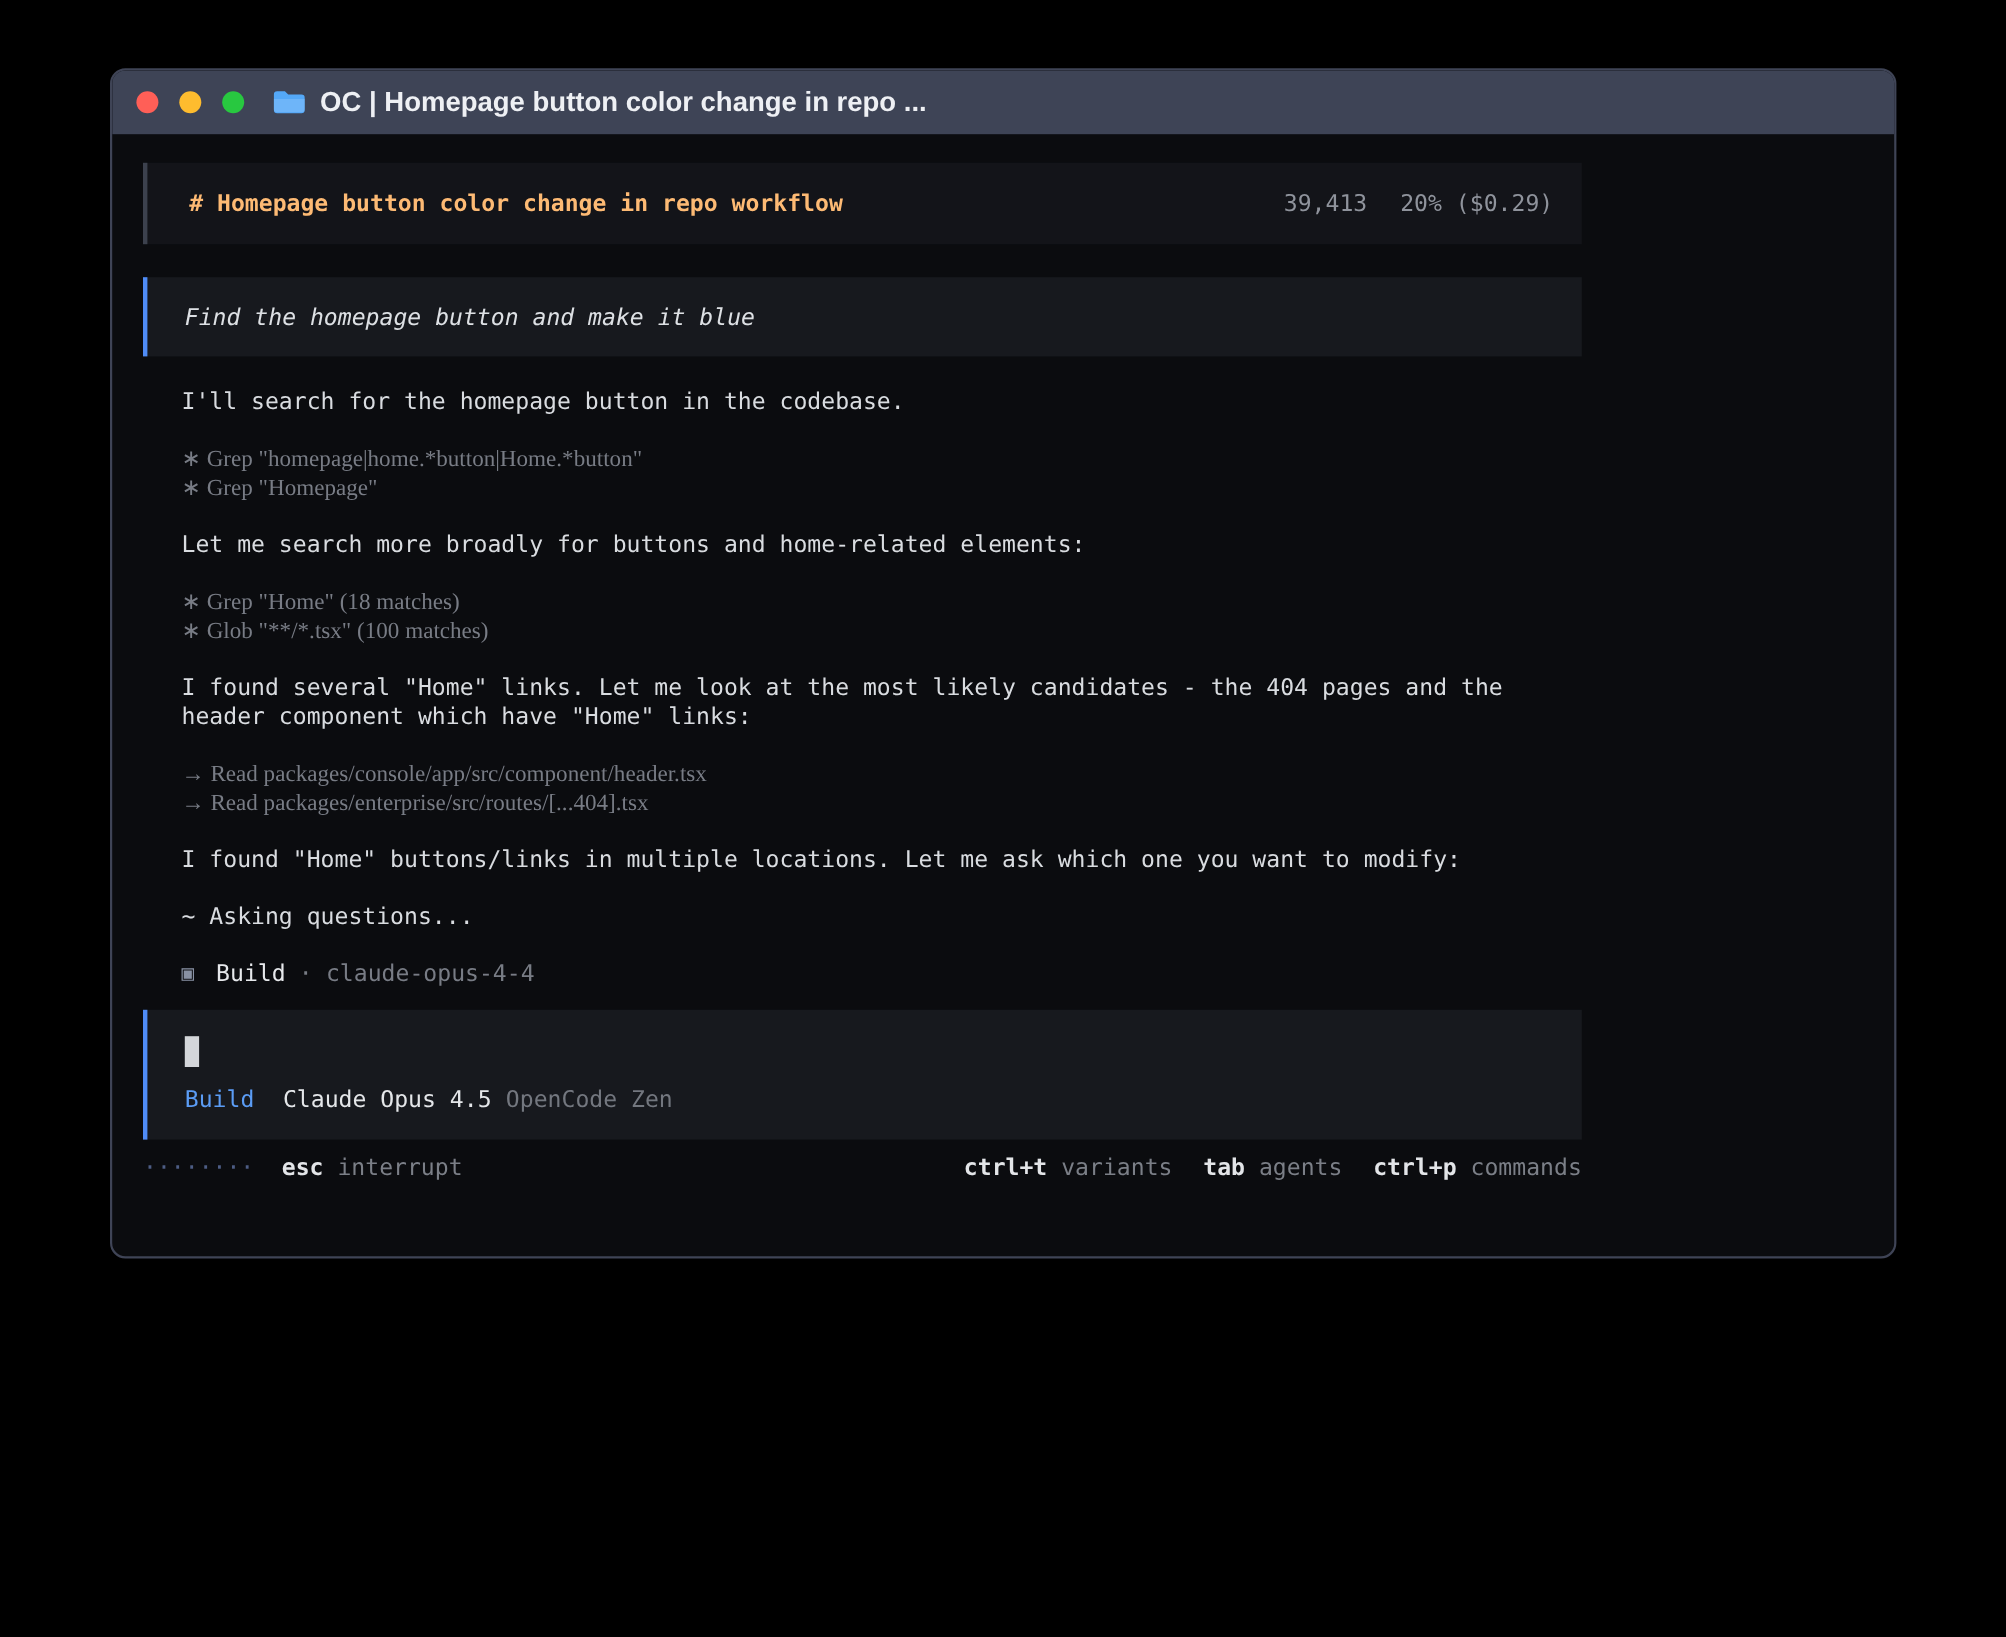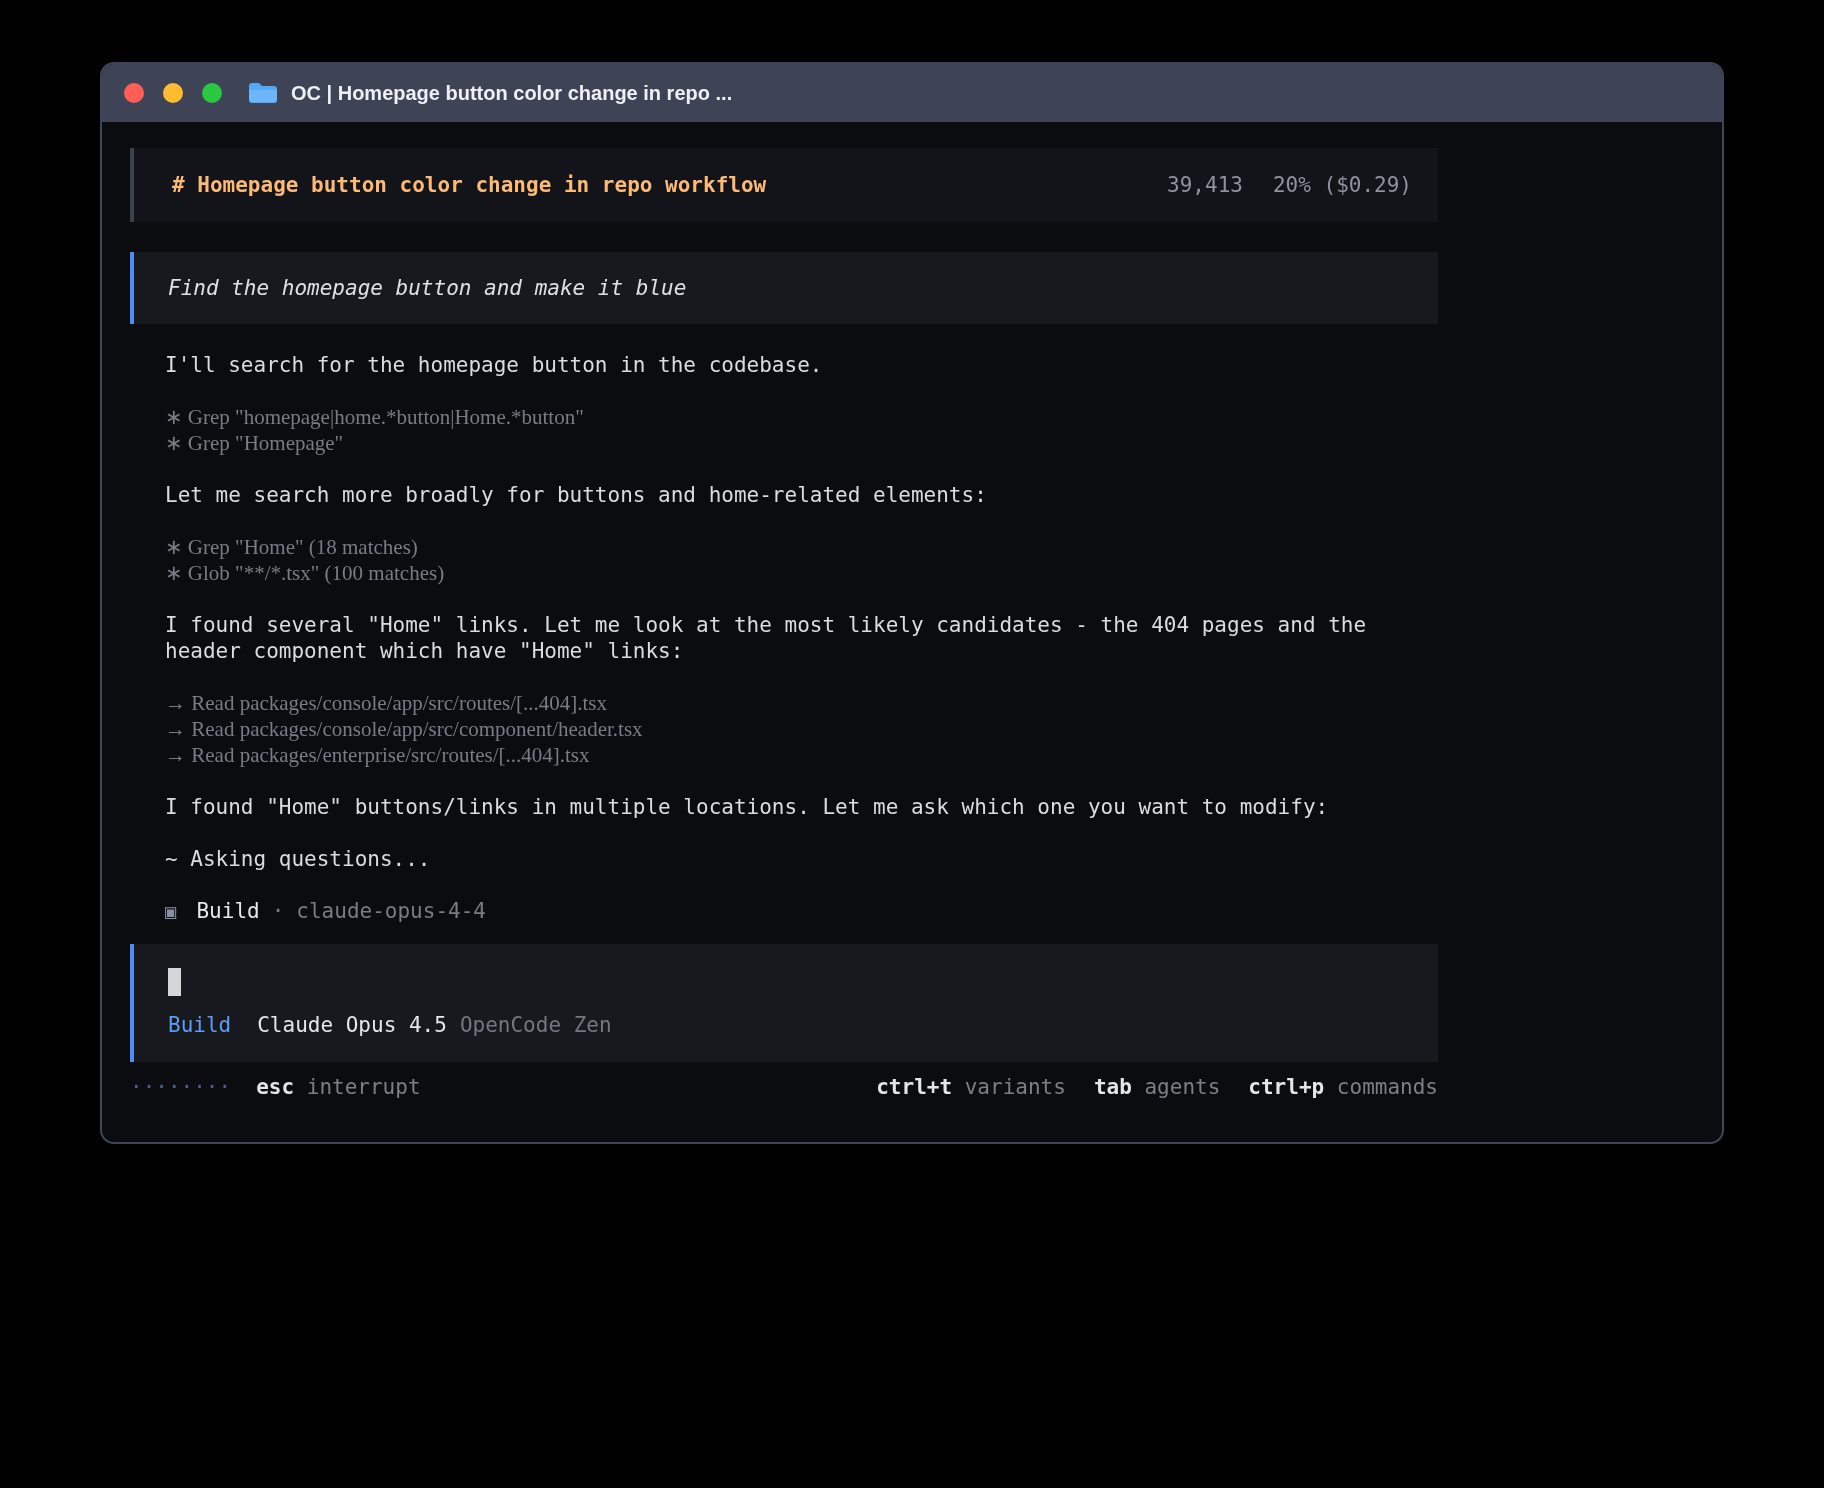--- a/index.html
+++ b/index.html
@@ -15,21 +15,21 @@
   .titlebar {
     height:58px; background:#3e4456; display:flex; align-items:center; padding:0 22px;
   }
   .lights { display:flex; gap:19px; }
   .light { width:20px; height:20px; border-radius:50%; }
   .light-red { background:#ff5f57; }
   .light-yellow { background:#febc2e; }
   .light-green { background:#28c840; }
   .titlewrap {
     display:flex; align-items:center; gap:13px; margin-left:26px;
-    font-family:"Liberation Sans",sans-serif; font-weight:bold; font-size:20px; color:#eef0f4;
+    font-family:"Liberation Sans",sans-serif; font-weight:bold; font-size:25px; color:#eef0f4;
   }
   .folder-icon { display:flex; align-items:center; }
 
   
   .content { padding:26px 0 0 28px; font-size:21px; }
   .col { width:1308px; }
 
   .session-header {
     background:#131419; border-left:4px solid #3c414d;
     padding:24px 26px 24px 38px; display:flex; align-items:center; line-height:26px;
@@ -119,21 +119,20 @@
       <div class="para t-light">Let me search more broadly for buttons and home-related elements:</div>
 
       <div class="group t-dim">
         <div>∗ Grep "Home" (18 matches)</div>
         <div>∗ Glob "**/*.tsx" (100 matches)</div>
       </div>
 
       <div class="para t-light">I found several "Home" links. Let me look at the most likely candidates - the 404 pages and the header component which have "Home" links:</div>
 
       <div class="group t-dim">
-        <div>→ Read packages/console/app/src/routes/[...404].tsx</div>
         <div>→ Read packages/console/app/src/component/header.tsx</div>
         <div>→ Read packages/enterprise/src/routes/[...404].tsx</div>
       </div>
 
       <div class="para t-light">I found "Home" buttons/links in multiple locations. Let me ask which one you want to modify:</div>
 
       <div class="para t-light">~ Asking questions...</div>
 
       <div class="agent-line">
         <span class="agent-icon">▣</span>

